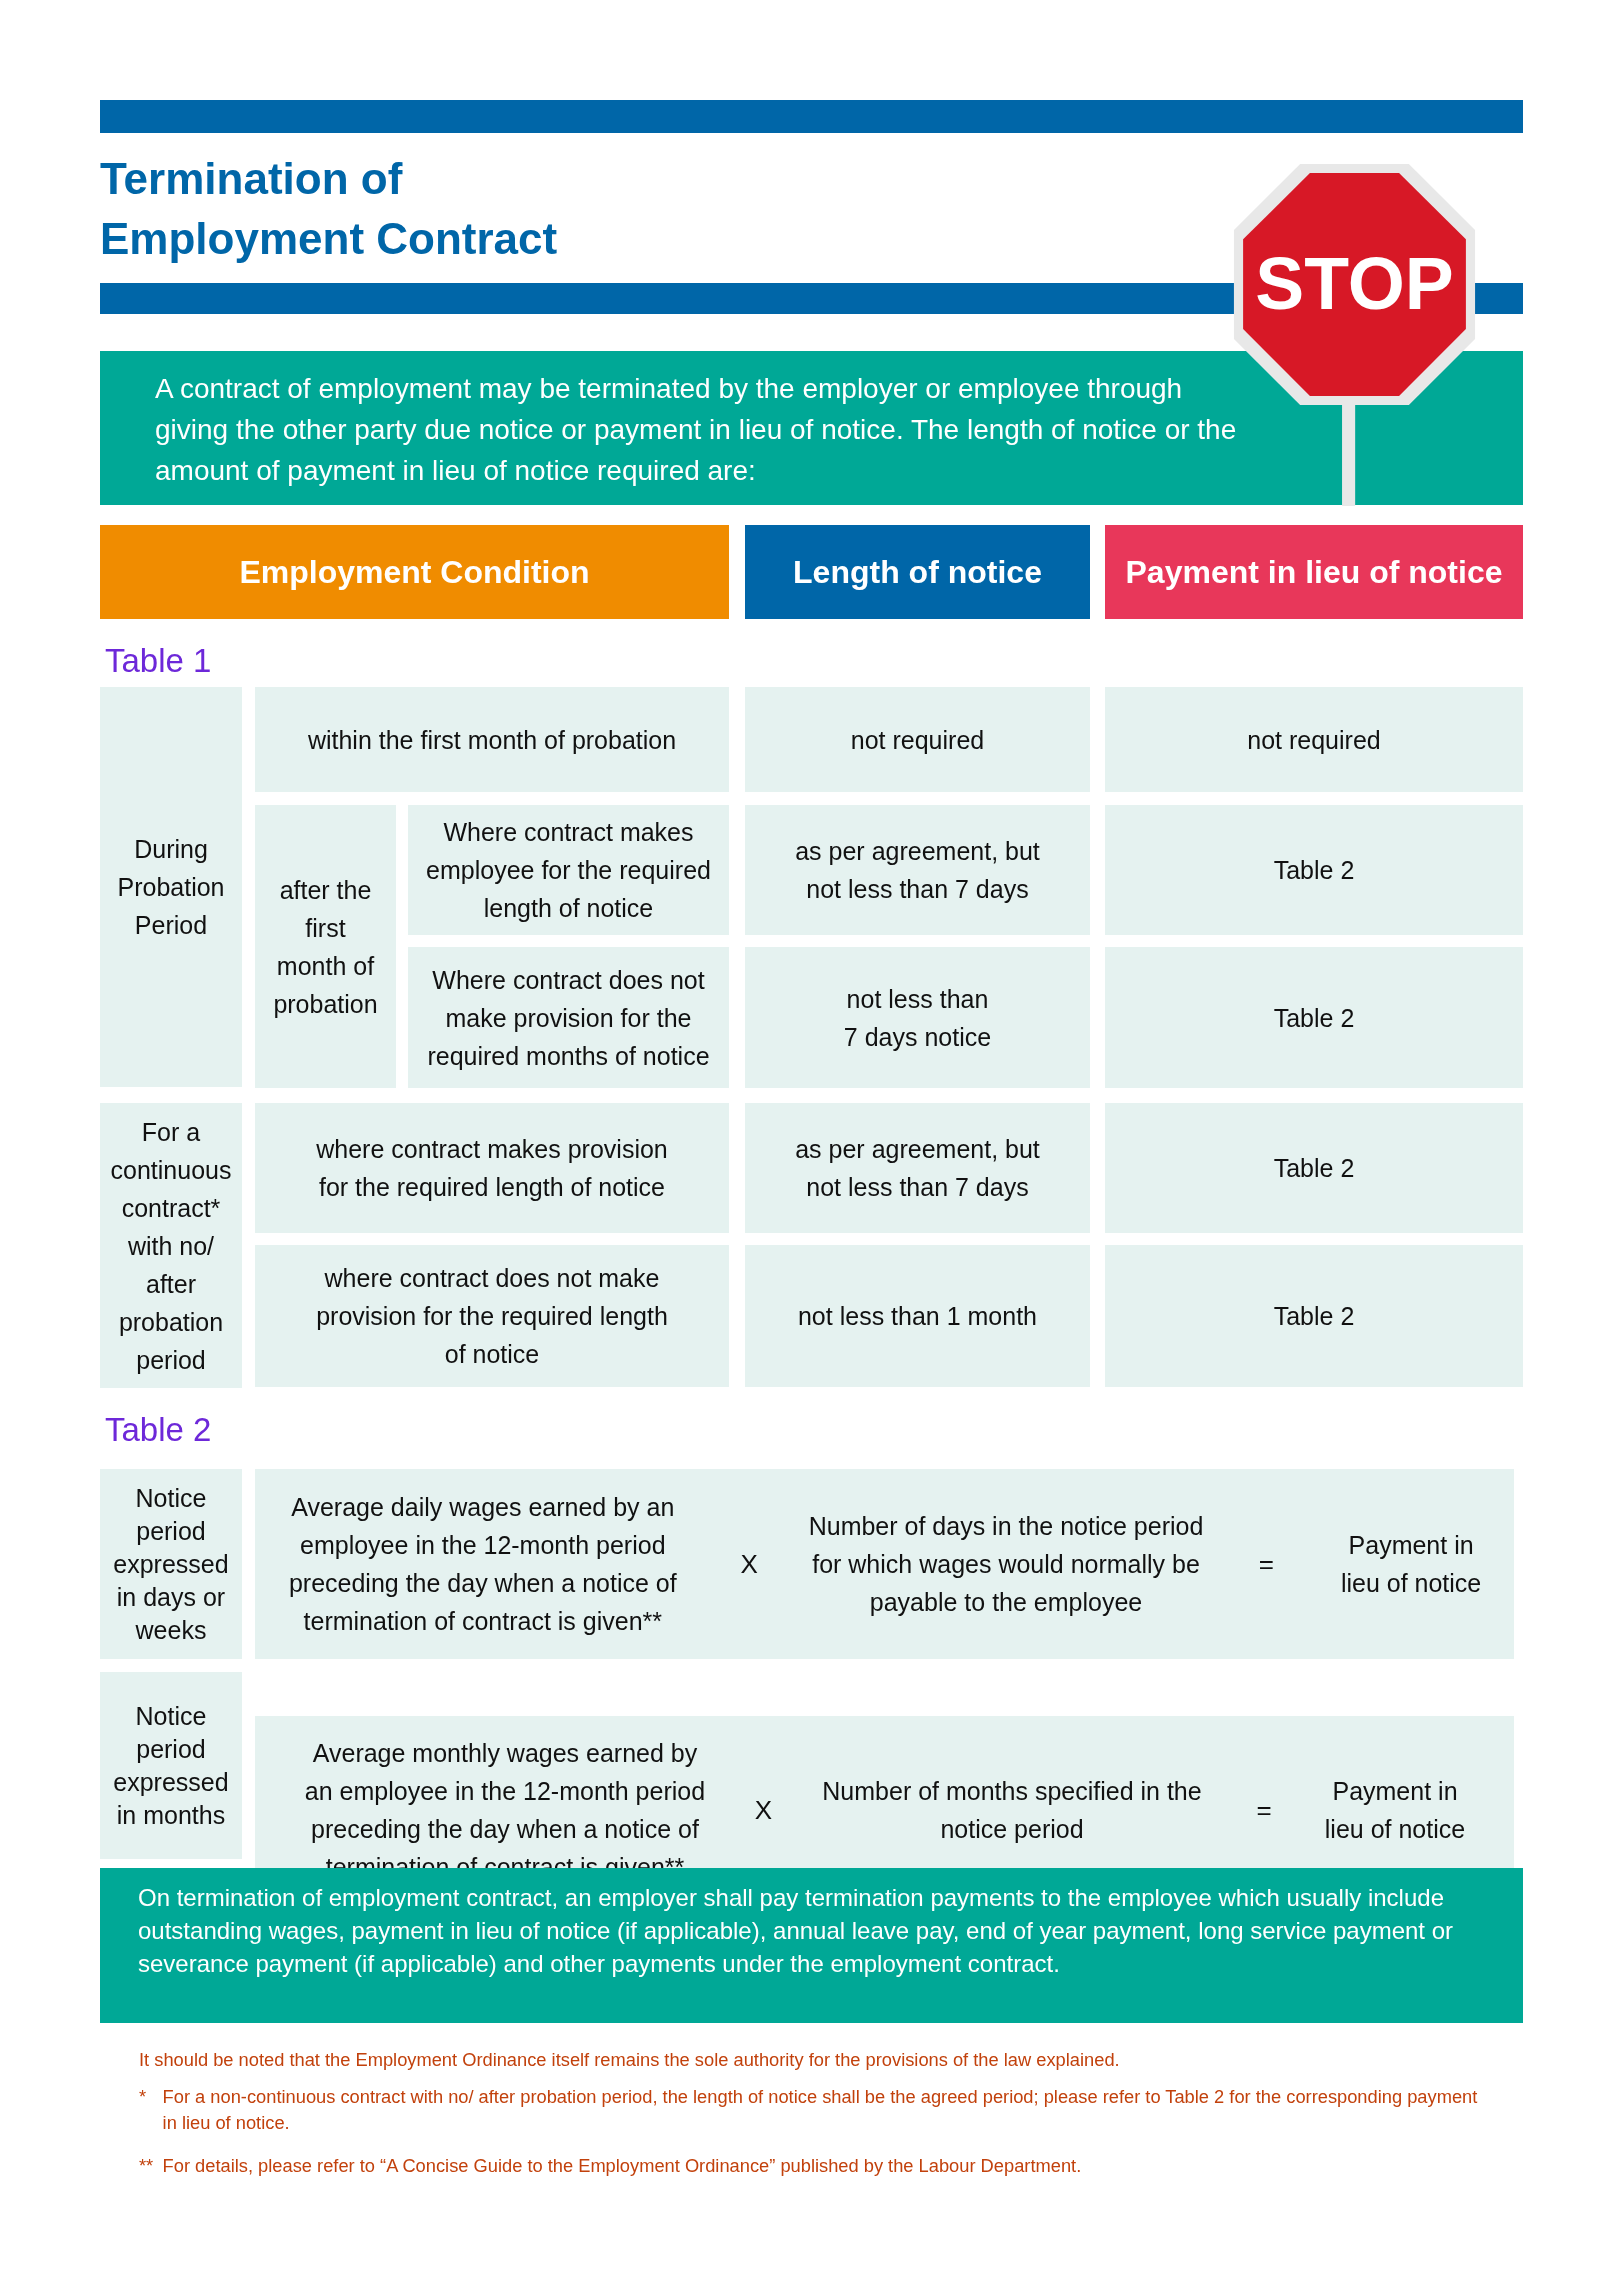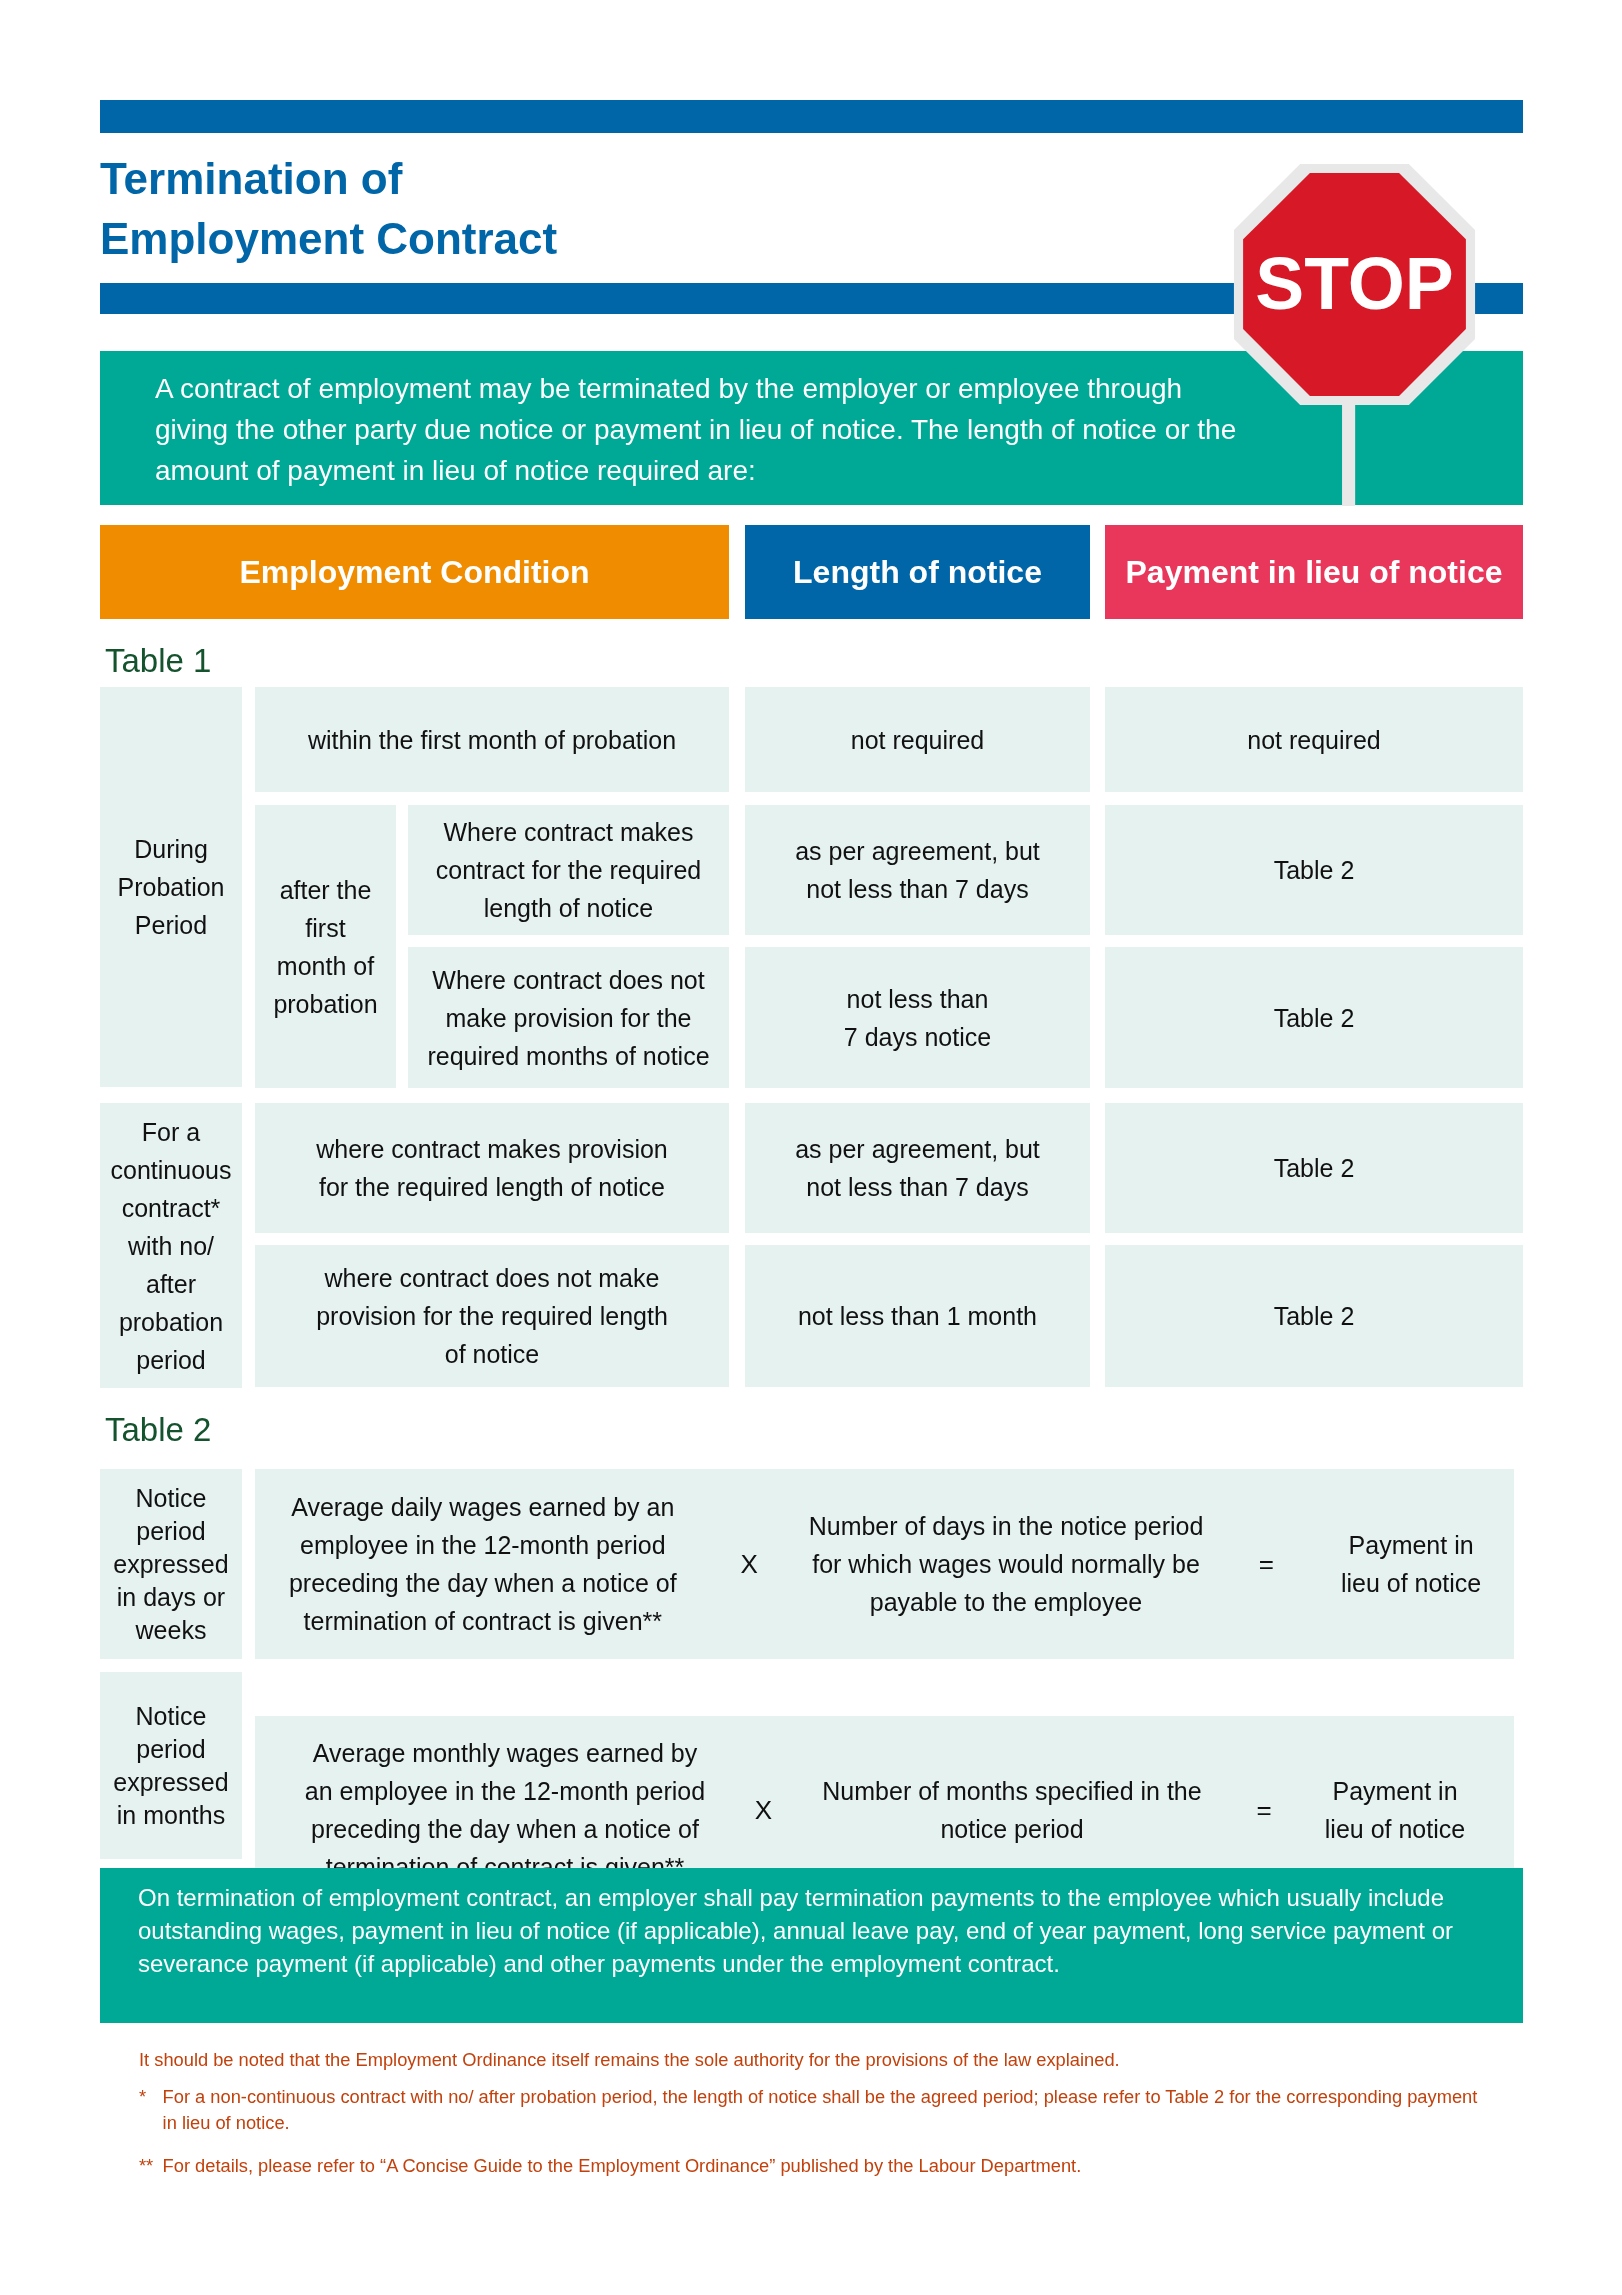--- a/index.html
+++ b/index.html
@@ -8,21 +8,21 @@
   .abs { position: absolute; }
   .bar { background: #0066A8; }
   .title { color: #0066A8; font-weight: bold; font-size: 44px; line-height: 60px; }
   .teal { background: #00A896; color: #fff; }
   .intro-text { font-size: 28px; line-height: 41px; }
   .hdr { display: flex; align-items: center; justify-content: center; text-align: center;
          color: #fff; font-weight: bold; font-size: 32px; line-height: 38px; }
   .hdr-orange { background: #F08C00; }
   .hdr-blue { background: #0066A8; }
   .hdr-pink { background: #E8375A; }
-  .section-label { font-size: 33px; line-height: 39px; color: #14532d; }
+  .section-label { font-size: 33px; line-height: 39px; color: #6d28d9; }
   .cell { background: #E5F2F0; display: flex; align-items: center; justify-content: center;
           text-align: center; font-size: 25px; line-height: 38px; color: #111; box-sizing: border-box; padding: 0 9.2px; }
   .cell span { display: block; }
   .formula { display: flex; align-items: center; }
   .op { font-size: 26px; width: 39px; text-align: center; }
   .closing-text { font-size: 24px; line-height: 33px; }
   .fine { font-size: 18.3px; line-height: 26px; color: #c2410c; }
   .fn { display: flex; }
   .fn .mark { width: 23.6px; flex: none; }
 </style>
@@ -87,21 +87,21 @@
     <span>after the</span>
     <span>first</span>
     <span>month of</span>
     <span>probation</span>
   </div>
 </div>
 
 <div class="abs cell" style="left:408px; top:805px; width:321px; height:130px;">
   <div>
     <span>Where contract makes</span>
-    <span>contract for the required</span>
+    <span>employee for the required</span>
     <span>length of notice</span>
   </div>
 </div>
 <div class="abs cell" style="left:745px; top:805px; width:345px; height:130px;">
   <div>
     <span>as per agreement, but</span>
     <span>not less than 7 days</span>
   </div>
 </div>
 <div class="abs cell" style="left:1105px; top:805px; width:418px; height:130px;">

